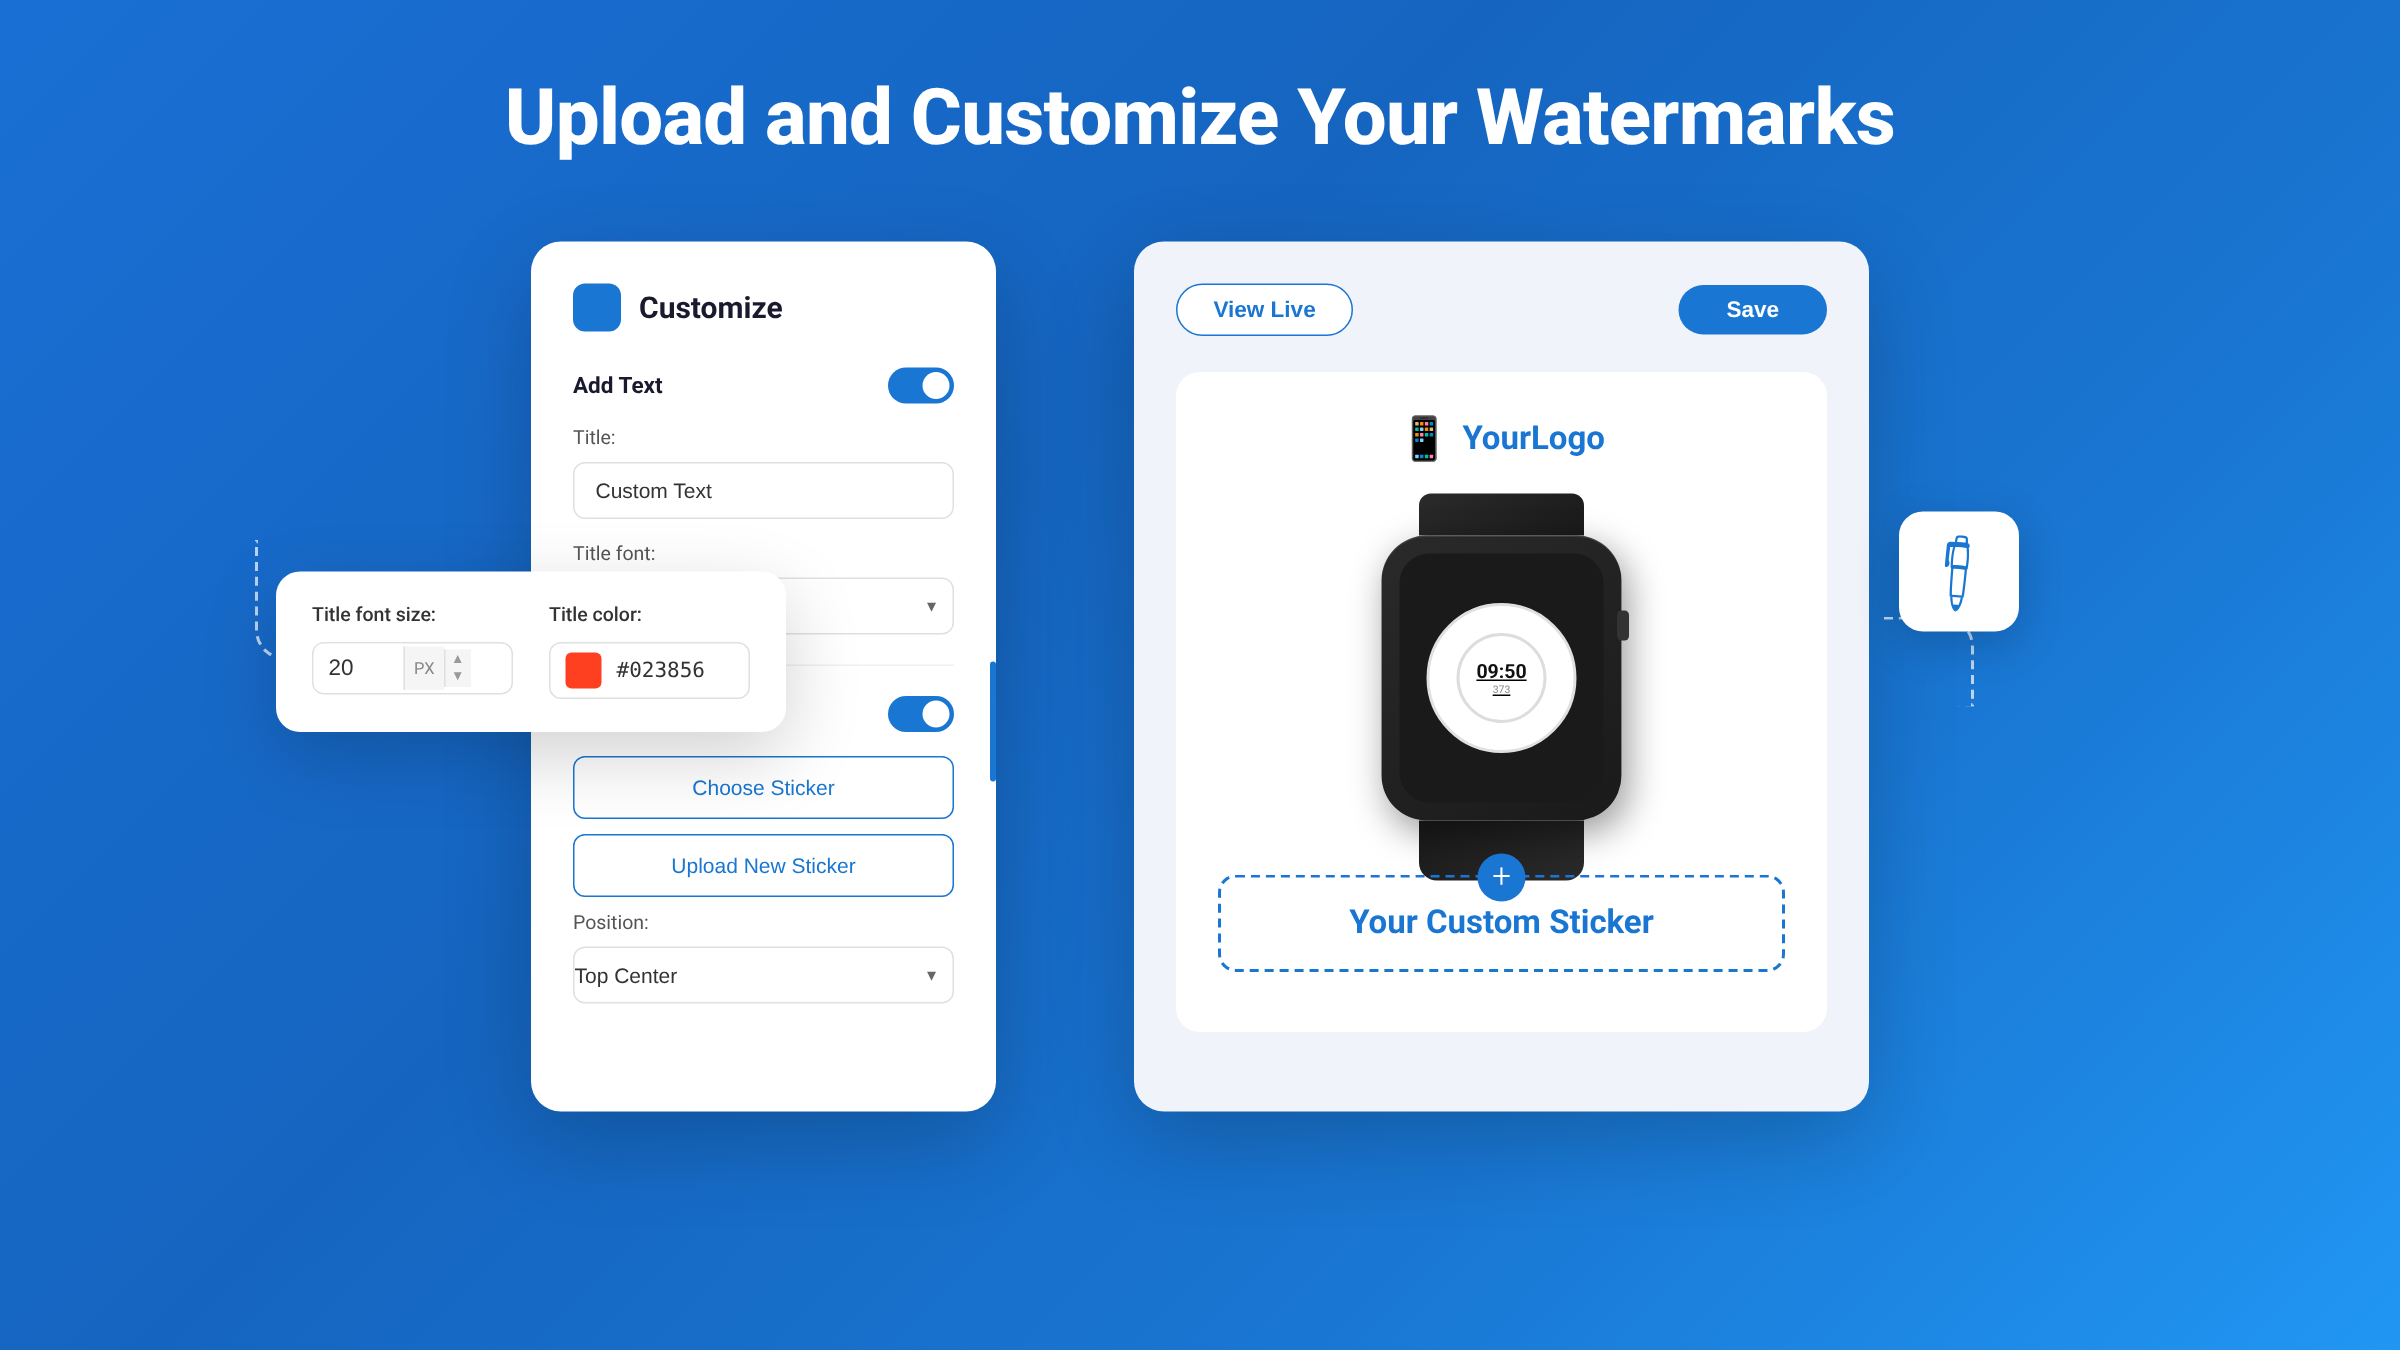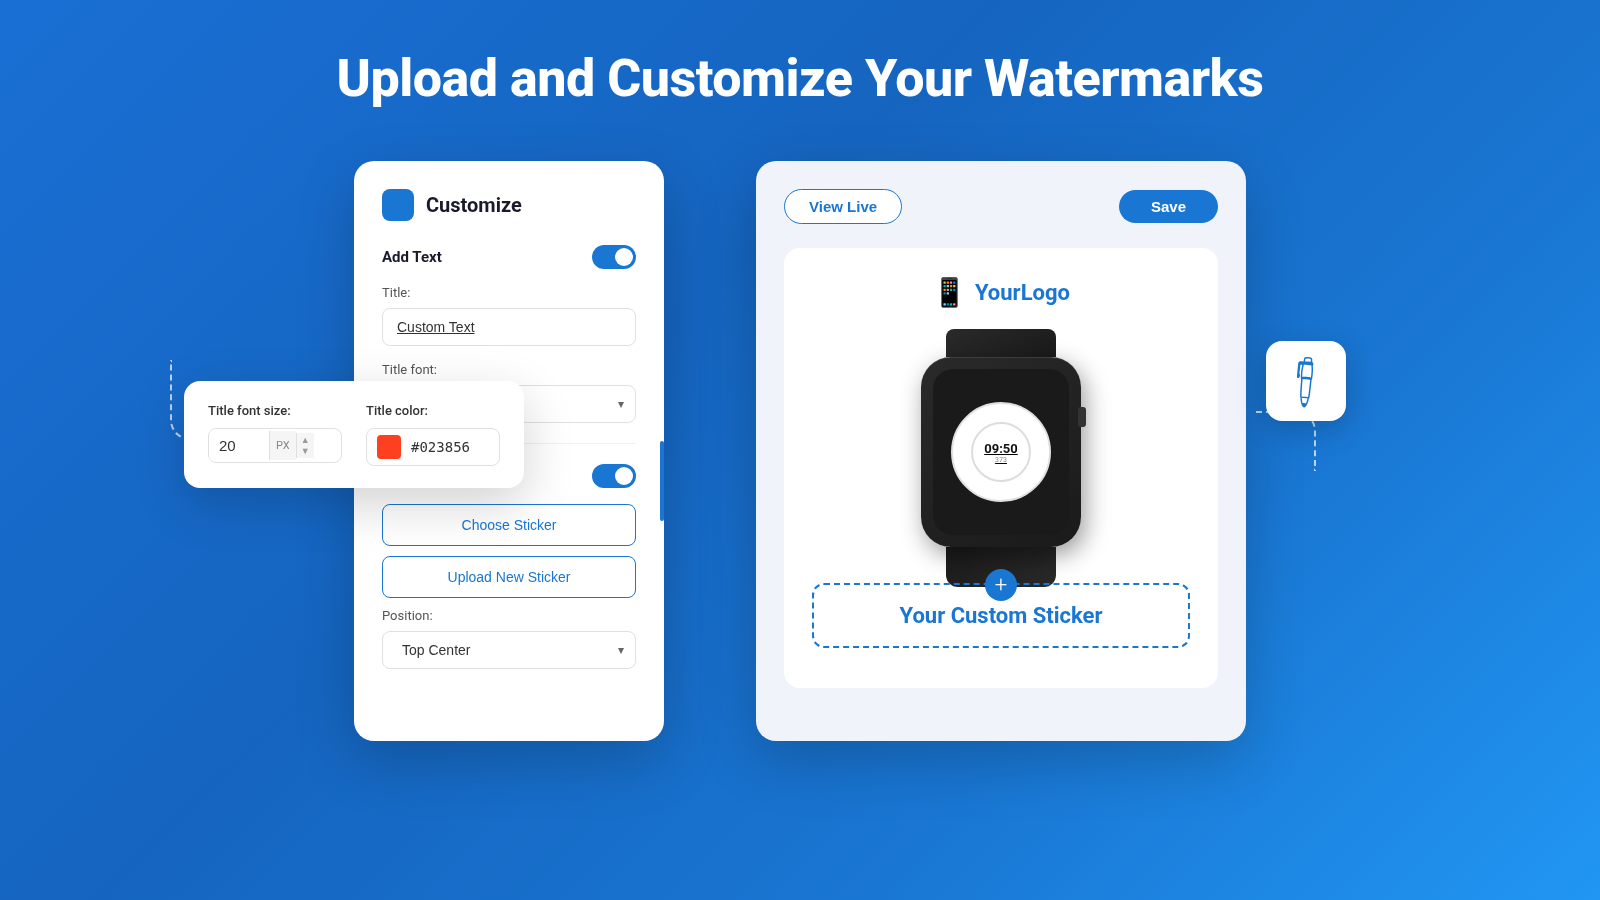--- a/index.html
+++ b/index.html
@@ -108,26 +108,25 @@
 
     .text-input {
       width: 100%;
       padding: 10px 14px;
       border: 1.5px solid #e0e0e0;
       border-radius: 8px;
       font-size: 14px;
       color: #333;
       outline: none;
       margin-bottom: 16px;
-      text-decoration: underline;
     }
 
     .select-input {
       width: 100%;
-      padding: 10px 19px;
+      padding: 10px 0;
       border: 1.5px solid #e0e0e0;
       border-radius: 8px;
       font-size: 14px;
       color: #333;
       background: white;
       appearance: none;
       cursor: pointer;
       position: relative;
       margin-bottom: 0;
     }

